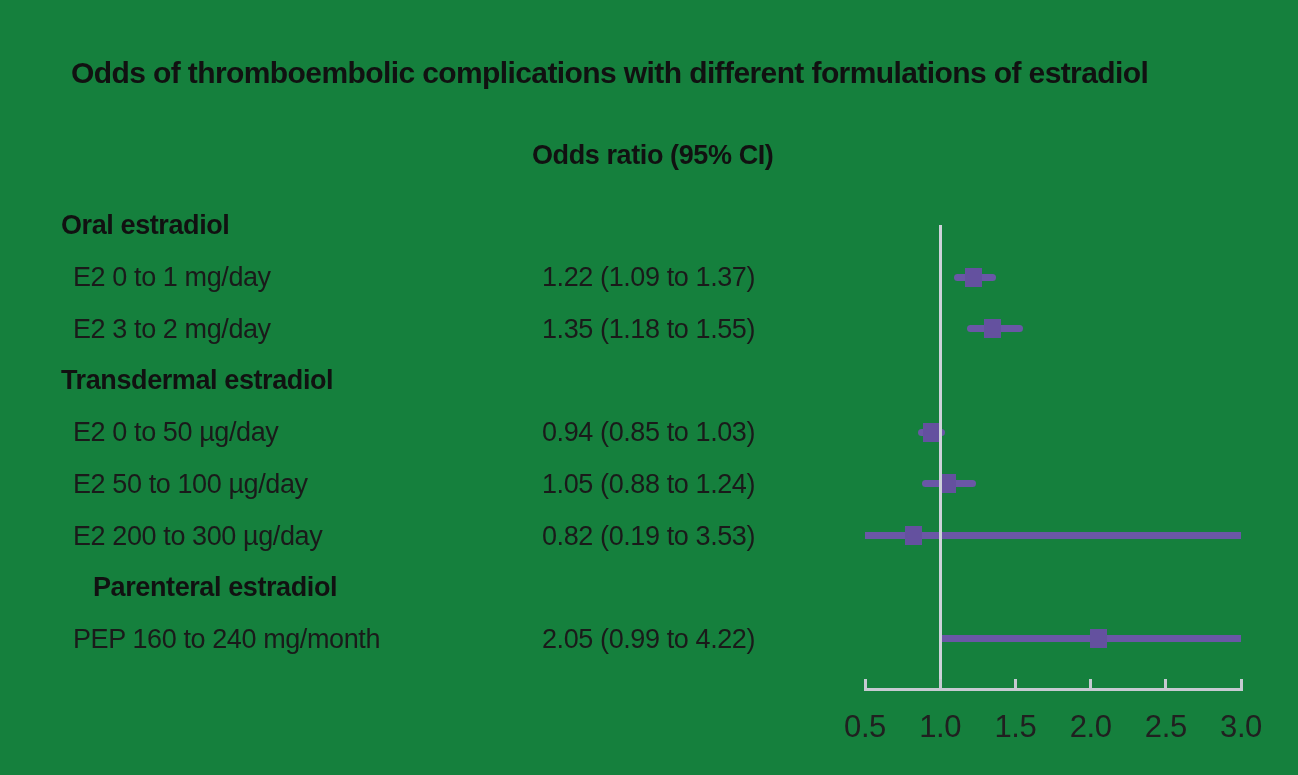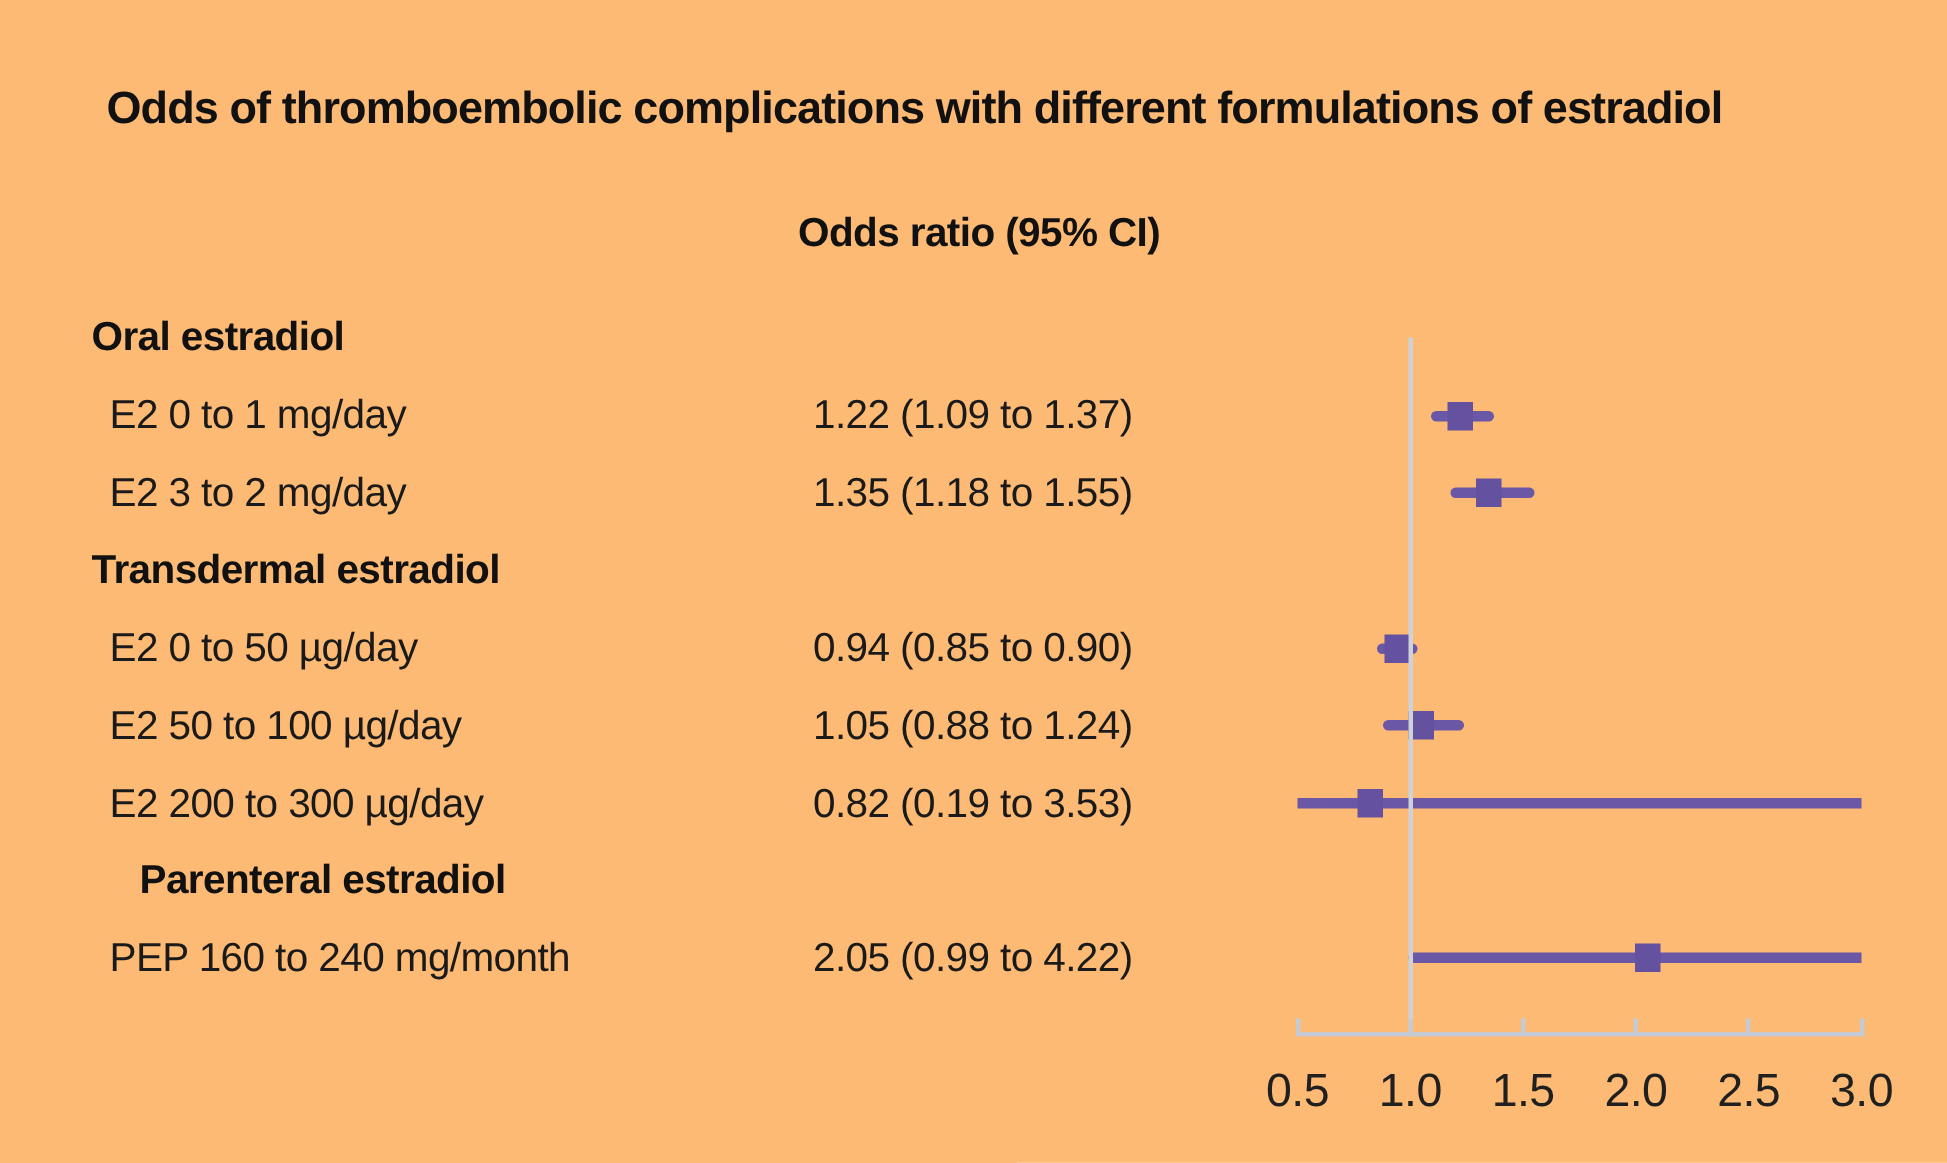--- a/index.html
+++ b/index.html
@@ -1,19 +1,19 @@
 <!DOCTYPE html>
 <html><head>
 <meta charset="utf-8">
 <style>
   html,body{margin:0;padding:0;}
   .canvas{
     position:relative;
     width:1298px;height:775px;
-    background:#fdba74;
+    background:#15803d;
     overflow:hidden;
     font-family:"Liberation Sans",sans-serif;
     color:#1A1A1A;
   }
   .abs{position:absolute;white-space:nowrap;line-height:1;}
   .figure-title{
     font-size:30px;font-weight:bold;letter-spacing:-0.6px;color:#111;
   }
   .col-header{
     font-size:27px;font-weight:bold;letter-spacing:-0.4px;color:#111;
@@ -39,21 +39,21 @@
   <div class="abs col-header" style="left:532px;top:142px;">Odds ratio (95% CI)</div>
 
   <div id="rows-layer">
       <div class="abs row-label group" style="left: 61px; top: 225.3px; text-align: right;">Oral estradiol</div>
       <div class="abs row-label" style="left: 73px; top: 277px;">E2 0 to 1 mg/day</div>
       <div class="abs row-value" style="left: 542px; top: 277px;">1.22 (1.09 to 1.37)</div>
       <div class="abs row-label" style="left: 73px; top: 328.7px;">E2 3 to 2 mg/day</div>
       <div class="abs row-value" style="left: 542px; top: 328.7px;">1.35 (1.18 to 1.55)</div>
       <div class="abs row-label group" style="left: 61px; top: 380.4px;">Transdermal estradiol</div>
       <div class="abs row-label" style="left: 73px; top: 432.1px;">E2 0 to 50 µg/day</div>
-      <div class="abs row-value" style="left: 542px; top: 432.1px;">0.94 (0.85 to 0.90)</div>
+      <div class="abs row-value" style="left: 542px; top: 432.1px;">0.94 (0.85 to 1.03)</div>
       <div class="abs row-label" style="left: 73px; top: 483.8px;">E2 50 to 100 µg/day</div>
       <div class="abs row-value" style="left: 542px; top: 483.8px;">1.05 (0.88 to 1.24)</div>
       <div class="abs row-label" style="left: 73px; top: 535.5px;">E2 200 to 300 µg/day</div>
       <div class="abs row-value" style="left: 542px; top: 535.5px;">0.82 (0.19 to 3.53)</div>
       <div class="abs row-label group" style="left: 61px; top: 587.2px; margin-left: 32px;">Parenteral estradiol</div>
       <div class="abs row-label" style="left: 73px; top: 638.9px;">PEP 160 to 240 mg/month</div>
       <div class="abs row-value" style="left: 542px; top: 638.9px;">2.05 (0.99 to 4.22)</div>
     </div>
   <div id="plot-layer">
       <div class="ci-bar" style="left: 953.736px; width: 42.112px; top: 273.5px; background: rgb(106, 87, 166); border-radius: 4px;"></div>

